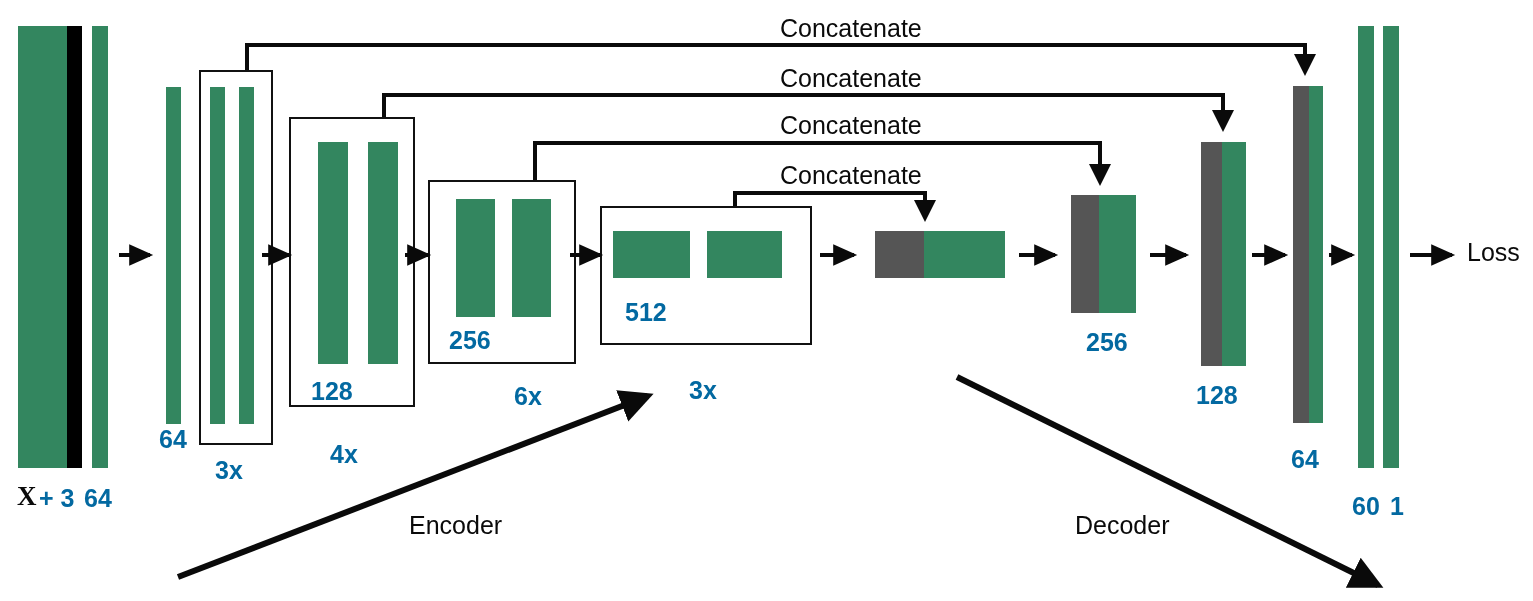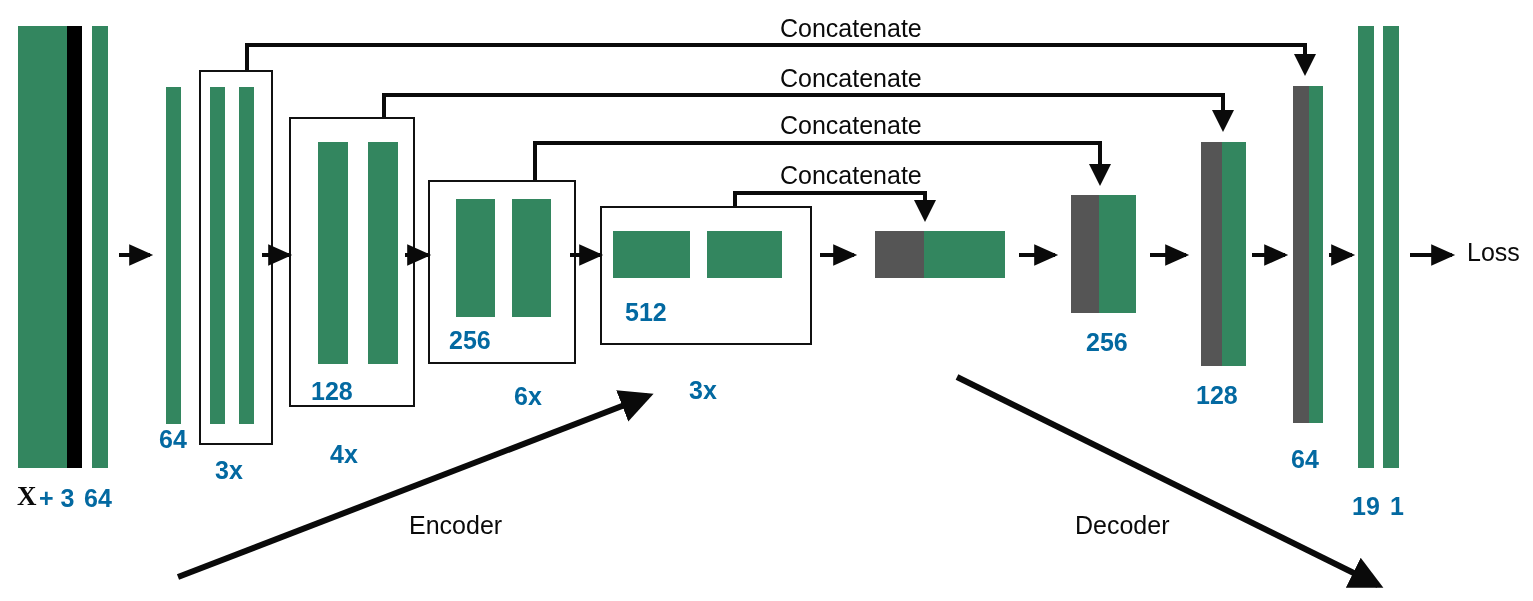--- a/index.html
+++ b/index.html
@@ -119,21 +119,21 @@
   <div class="bar-gray" style="left:1201px; top:142px; width:21px; height:224px;"></div>
   <div class="bar" style="left:1222px; top:142px; width:24px; height:224px;"></div>
   <div class="lbl" style="left:1196px; top:383px;">128</div>
 
   <div class="bar-gray" style="left:1293px; top:86px;  width:16px; height:337px;"></div>
   <div class="bar" style="left:1309px; top:86px;  width:14px; height:337px;"></div>
   <div class="lbl" style="left:1291px; top:447px;">64</div>
 
   <div class="bar" style="left:1358px; top:26px;  width:16px; height:442px;"></div>
   <div class="bar" style="left:1383px; top:26px;  width:16px; height:442px;"></div>
-  <div class="lbl" style="left:1352px; top:494px;">19</div>
+  <div class="lbl" style="left:1352px; top:494px;">60</div>
   <div class="lbl" style="left:1390px; top:494px;">1</div>
 
   <div class="lbl-reg" style="left:780px; top:16px;">Concatenate</div>
   <div class="lbl-reg" style="left:780px; top:66px;">Concatenate</div>
   <div class="lbl-reg" style="left:780px; top:113px;">Concatenate</div>
   <div class="lbl-reg" style="left:780px; top:163px;">Concatenate</div>
 
   <div class="lbl-reg" style="left:409px;  top:513px;">Encoder</div>
   <div class="lbl-reg" style="left:1075px; top:513px;">Decoder</div>
   <div class="lbl-reg" style="left:1467px; top:240px;">Loss</div>

